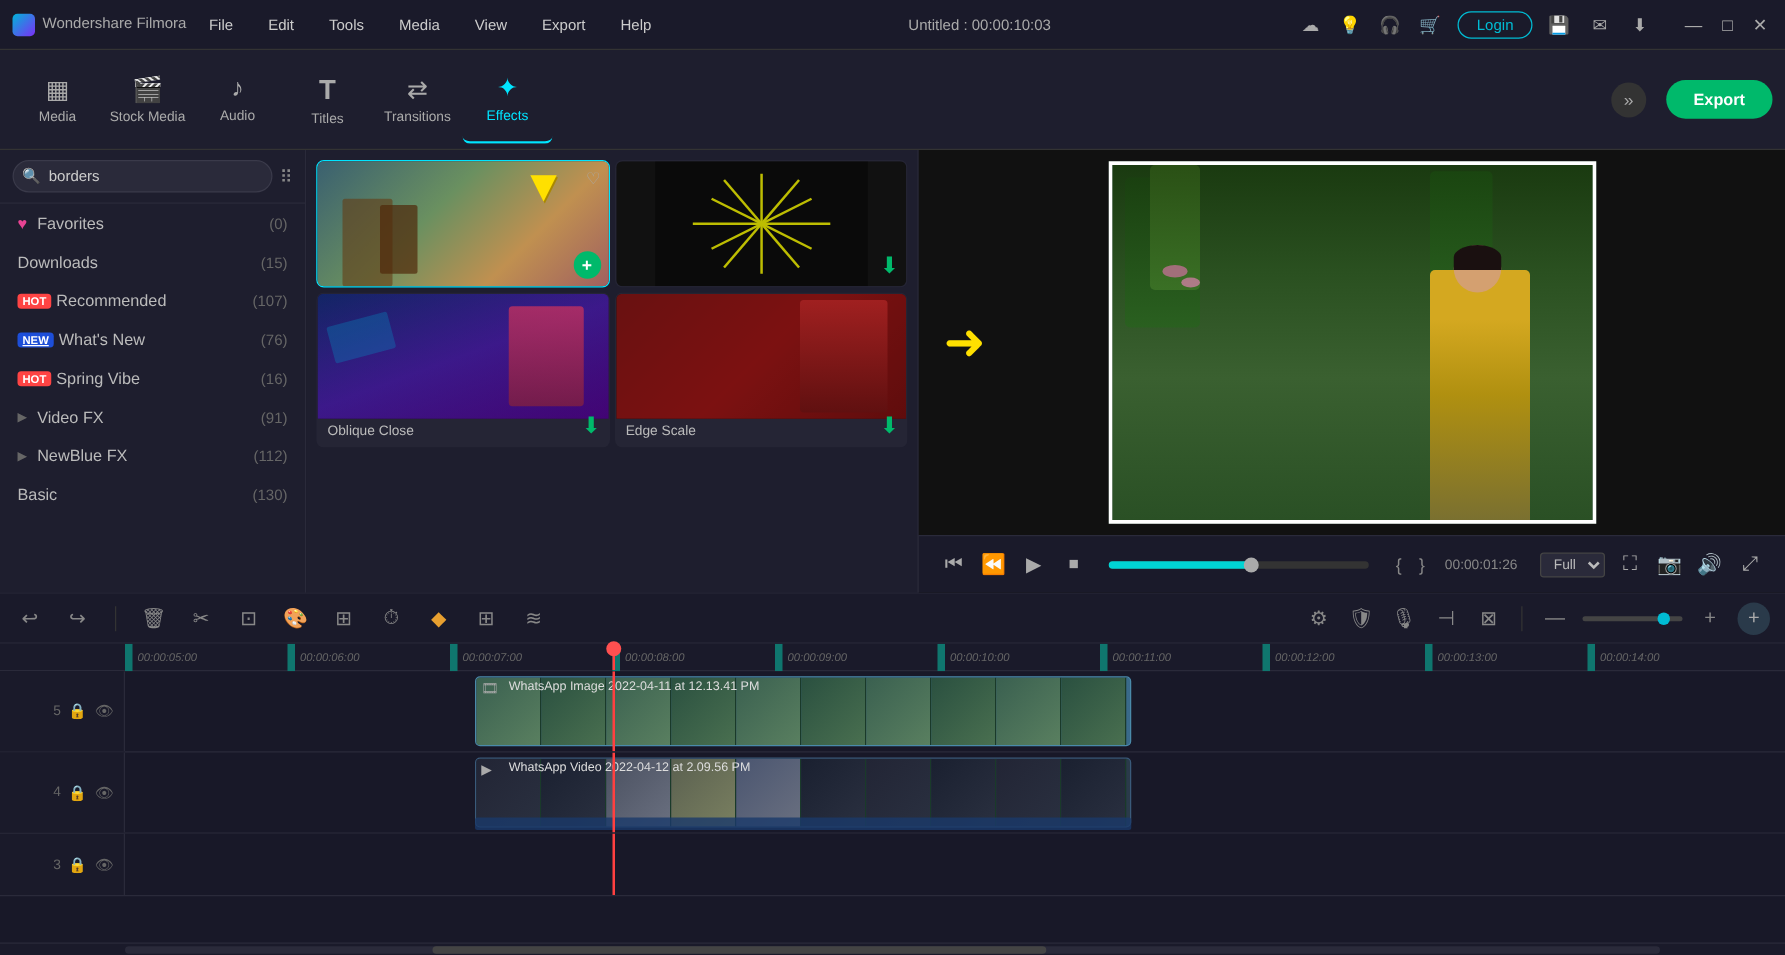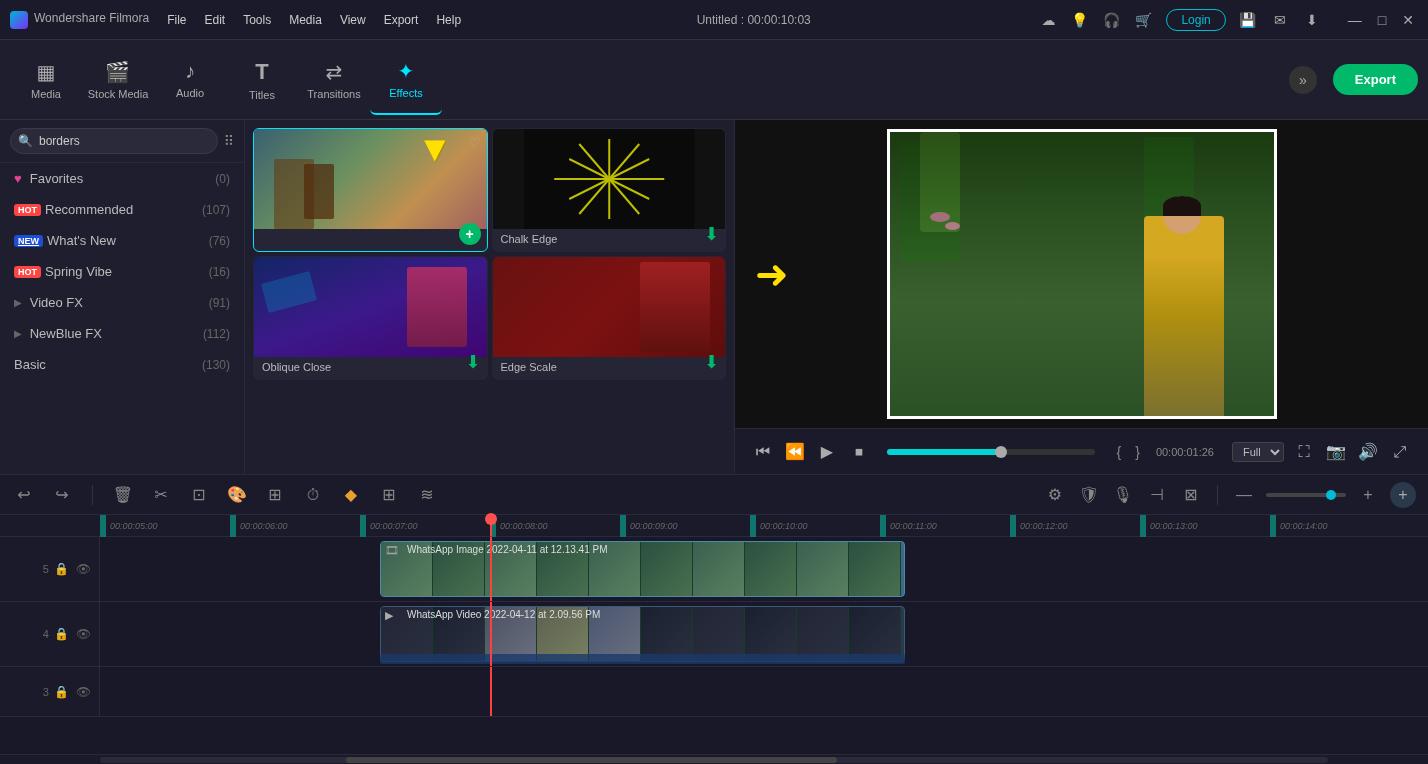--- a/index.html
+++ b/index.html
@@ -30,21 +30,21 @@
       color: #aaa;
       margin-right: 10px;
     }
     .app-logo-icon {
       width: 18px; height: 18px;
       background: linear-gradient(135deg, #00b4d8, #7b2ff7);
       border-radius: 4px;
     }
     .menu-items {
       display: flex;
-      gap: 2px;
+      gap: 12px;
     }
     .menu-item {
       font-size: 12px;
       color: #ccc;
       padding: 4px 8px;
       cursor: pointer;
       border-radius: 3px;
     }
     .title-center {
       flex: 1;
@@ -717,20 +717,26 @@
     </div>
 
     <div class="sidebar-item">
       <div class="sidebar-label-group">
         <span class="heart-icon">♥</span>
         <span>Favorites</span>
       </div>
       <span class="sidebar-count">(0)</span>
     </div>
 
+    <div class="sidebar-item">
+      <div class="sidebar-label-group">
+        <span>Downloads</span>
+      </div>
+      <span class="sidebar-count">(15)</span>
+    </div>
 
     <div class="sidebar-item">
       <div class="sidebar-label-group">
         <span class="badge-hot">HOT</span>
         <span>Recommended</span>
       </div>
       <span class="sidebar-count">(107)</span>
     </div>
 
     <div class="sidebar-item">
@@ -801,21 +807,20 @@
             <g stroke="#dddd00" stroke-width="2" opacity="0.85">
               <line x1="85" y1="10" x2="85" y2="90"></line>
               <line x1="45" y1="30" x2="125" y2="70"></line>
               <line x1="45" y1="70" x2="125" y2="30"></line>
               <line x1="30" y1="50" x2="140" y2="50"></line>
               <line x1="55" y1="15" x2="115" y2="85"></line>
               <line x1="55" y1="85" x2="115" y2="15"></line>
             </g>
           </svg>
         </div>
-        <div class="effect-card-label">Chalk Edge</div>
         <div class="download-btn-overlay">⬇</div>
       </div>
 
       <div class="effect-card">
         <div class="effect-thumb effect-thumb-oblique">
           <div style="position:absolute;top:0;left:0;right:0;bottom:0;background:linear-gradient(160deg,#1a0a3a,#3a1060,#200820);"></div>
           <div class="oblique-overlay"></div>
           <div class="oblique-person"></div>
           <div style="position:absolute;top:20px;left:10px;width:50px;height:30px;background:rgba(0,150,200,0.3);border-radius:2px;transform:rotate(-15deg);"></div>
         </div>

